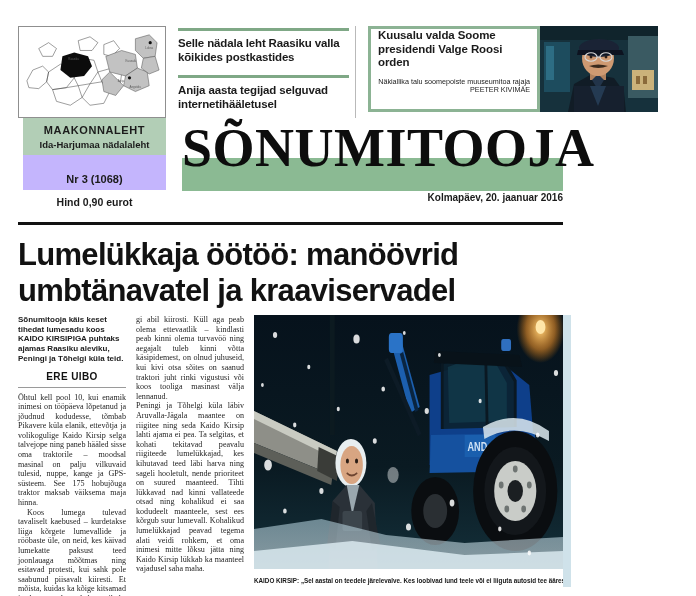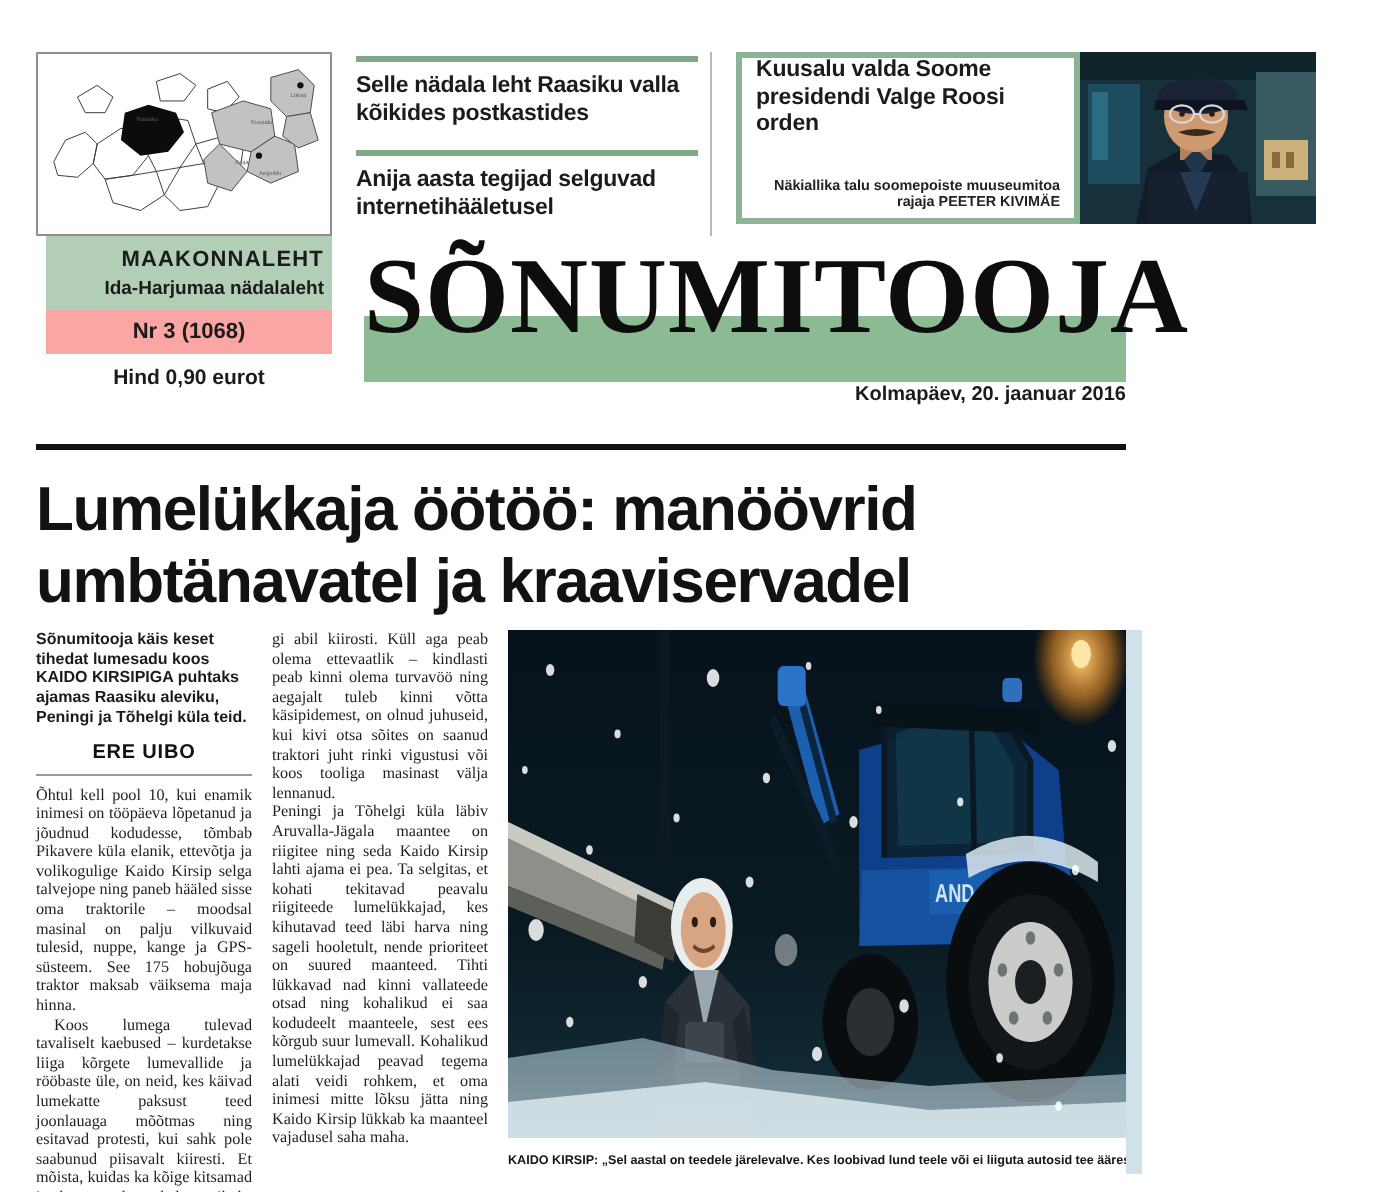--- a/index.html
+++ b/index.html
@@ -81,24 +81,24 @@
     background: #fff;
   }
   .teaser-right .headline {
     font-weight: bold;
     font-size: 11.5px;
     line-height: 13.5px;
     color: #1b1b1b;
     letter-spacing: -0.1px;
   }
   .teaser-right .photo-cap {
-    margin-top: 19px;
+    margin-top: 8px;
     font-size: 7.2px;
     line-height: 8.6px;
-    font-weight: bold;
+    font-weight: normal;
     text-align: right;
     color: #222;
   }
   .portrait {
     flex: 0 0 auto;
     width: 118px;
     height: 86px;
     margin-left: 0px;
     position: relative;
     overflow: hidden;
@@ -115,37 +115,36 @@
   .info-block {
     position: absolute;
     left: 23px;
     top: 8px;
     width: 143px;
     text-align: center;
   }
   .info-top {
     background: #b2ceb6;
     padding: 6px 4px 5px 4px;
-    text-align: right;
   }
   .info-kind {
     font-weight: bold;
     font-size: 11px;
     letter-spacing: 0.6px;
     color: #1b1b1b;
   }
   .info-sub {
     font-weight: bold;
     font-size: 9.5px;
     margin-top: 3px;
     color: #1b1b1b;
   }
   .info-nr {
-    background: #fca5a5;
-    padding: 5px 4px 5px 4px;
+    background: #c4b5fd;
+    padding: 18px 4px 5px 4px;
     font-weight: bold;
     font-size: 11px;
     color: #1b1b1b;
   }
   .info-price {
     margin-top: 6px;
     font-weight: bold;
     font-size: 10.5px;
     color: #1b1b1b;
   }

